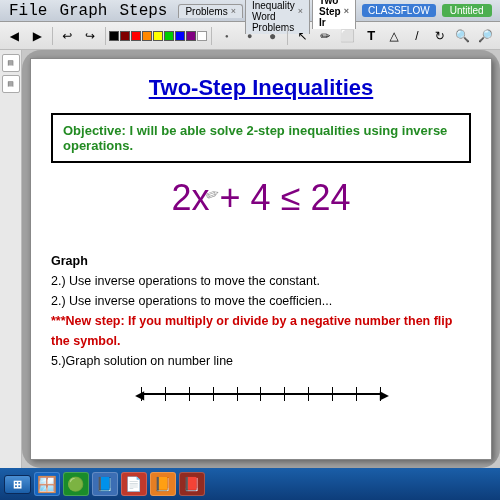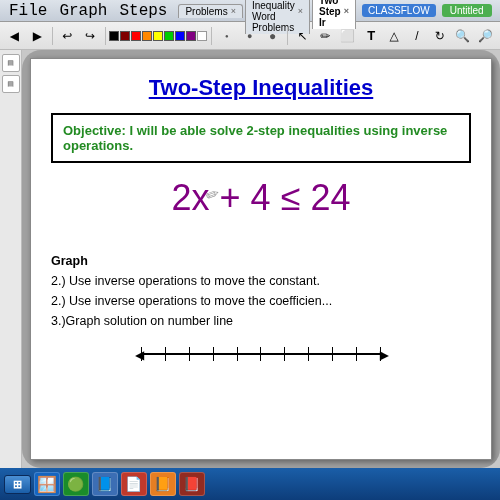--- a/index.html
+++ b/index.html
@@ -360,21 +360,22 @@
       <div class="equation">
         <span>2x + 4 ≤ 24</span>
         
         <span style="position:absolute;top:8px;left:155px;font-size:16px;transform:rotate(-20deg);display:inline-block;color:#999;font-family:Arial">✏</span>
       </div>
 
       <div class="steps-section">
         <div style="font-weight:bold;">Graph</div>
         <div>2.) Use inverse operations to move the constant.</div>
         <div>2.) Use inverse operations to move the coefficien...</div>
-        <div>3.)Graph solution on number line</div>
+        <div class="step-red">***New step: If you multiply or divide by a negative number then flip the symbol.</div>
+        <div>5.)Graph solution on number line</div>
       </div>
 
       <div class="number-line-area">
         <div class="number-line">
           <div class="nl-line"></div>
           <span class="nl-arrow-left">◀</span>
           <span class="nl-arrow-right">▶</span>
           <div class="nl-ticks">
             <div class="nl-tick"></div>
             <div class="nl-tick"></div>

